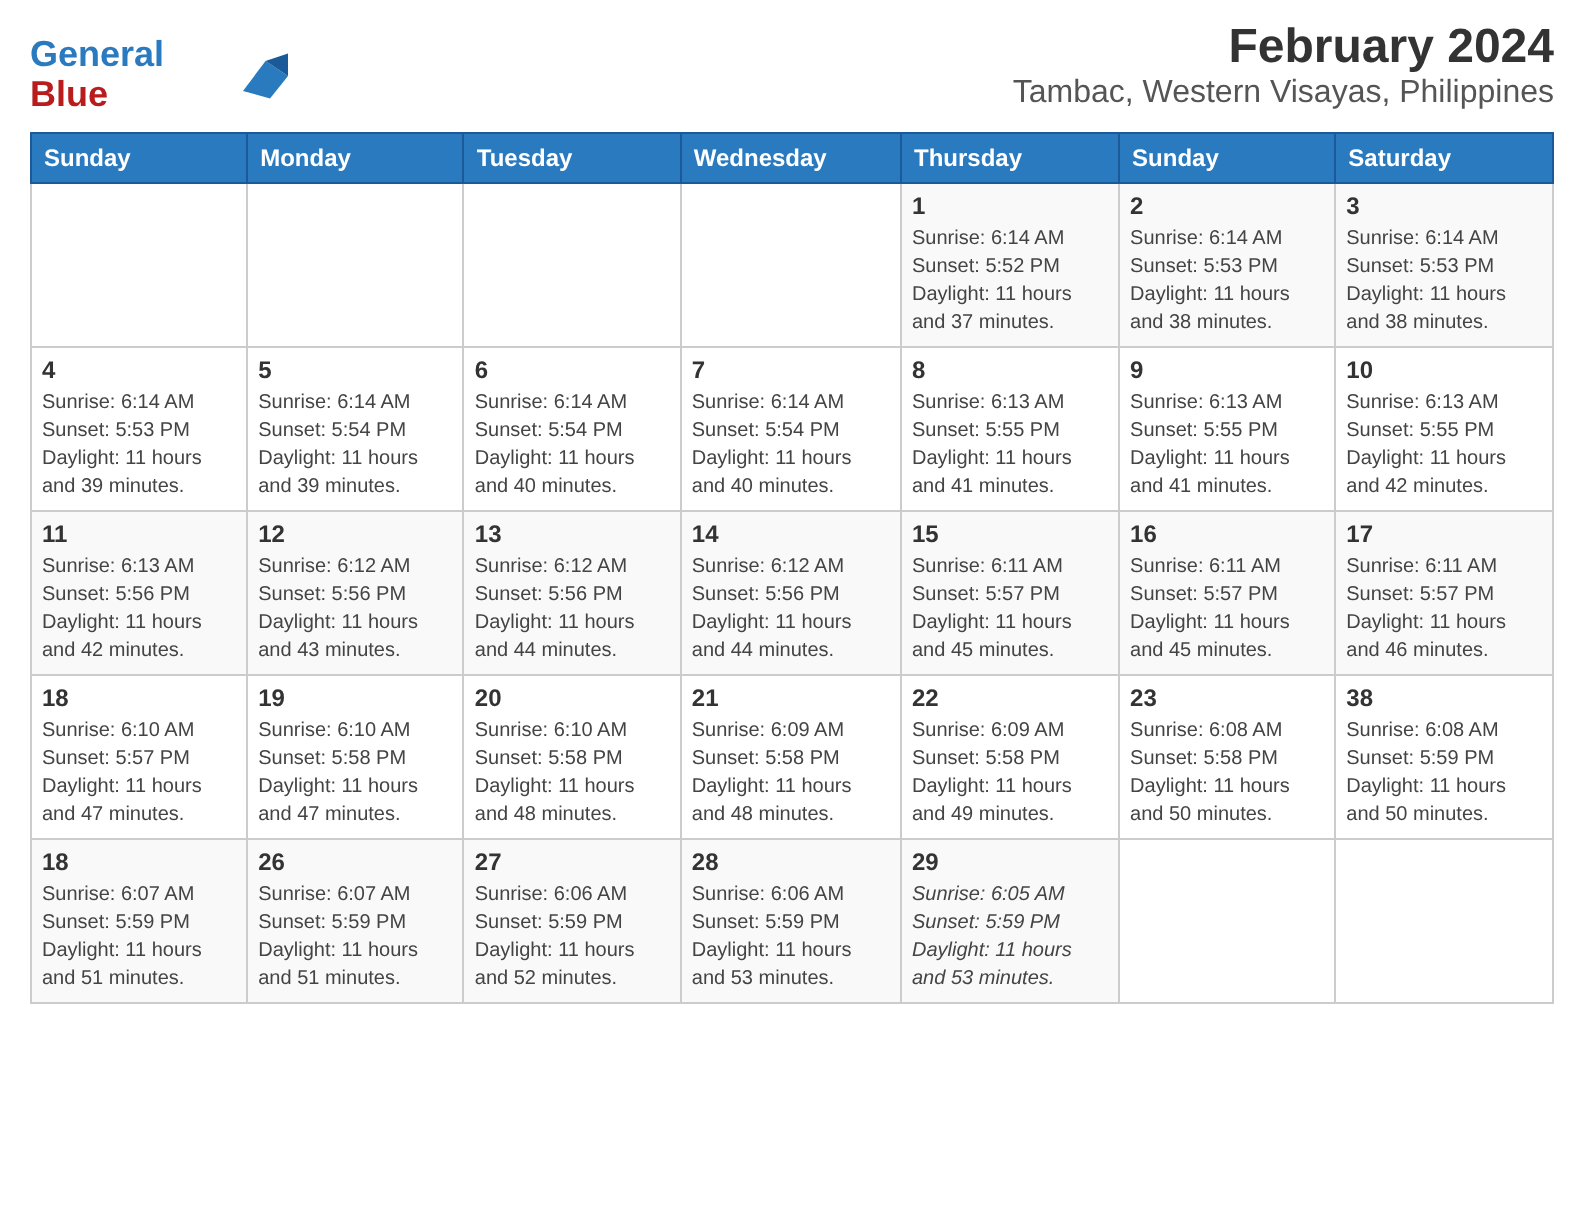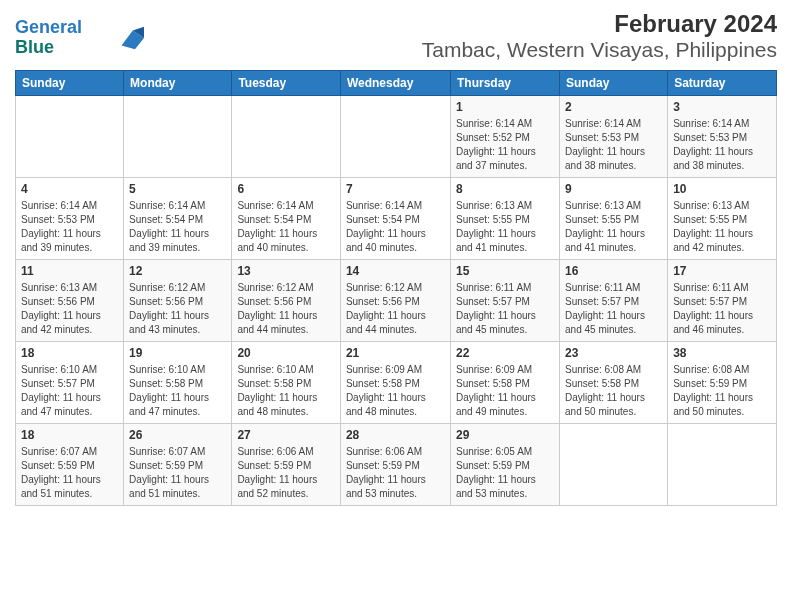--- a/index.html
+++ b/index.html
@@ -38,21 +38,21 @@
     }
     .title-block {
       text-align: right;
     }
     .month-title {
       font-size: 24px;
       font-weight: bold;
       color: #333;
     }
     .location {
-      font-size: 21px;
+      font-size: 16px;
       color: #555;
     }
     table {
       width: 100%;
       border-collapse: collapse;
       font-size: 11px;
     }
     thead tr th {
       background-color: #2a7ac0;
       color: #fff;
@@ -89,21 +89,21 @@
     }
   </style>
 </head>
 <body>
 
 <div class="header">
   <div class="logo">
     <div>
       <div class="logo-text">
         <span>General</span><br>
-        <span style="color:#0f766e;">Blue</span>
+        <span style="color:#b91c1c;">Blue</span>
       </div>
     </div>
     <svg class="logo-icon" viewBox="0 0 40 40" xmlns="http://www.w3.org/2000/svg">
       <polygon points="10,30 25,10 40,20 28,35" fill="#2a7ac0"></polygon>
       <polygon points="25,10 40,5 40,20" fill="#1a5a99"></polygon>
     </svg>
   </div>
   <div class="title-block">
     <div class="month-title">February 2024</div>
     <div class="location">Tambac, Western Visayas, Philippines</div>
@@ -327,21 +327,21 @@
         </td>
         <td>
           <div class="day-num">28</div>
           <div class="day-info" style="white-space: pre-line;">Sunrise: 6:06 AM
 Sunset: 5:59 PM
 Daylight: 11 hours
 and 53 minutes.</div>
         </td>
         <td>
           <div class="day-num">29</div>
-          <div class="day-info" style="white-space: pre-line;">Sunrise: 6:05 AM
+          <div class="day-info" style="white-space: pre-line; font-style: italic;">Sunrise: 6:05 AM
 Sunset: 5:59 PM
 Daylight: 11 hours
 and 53 minutes.</div>
         </td>
         <td class="empty-cell"></td>
         <td class="empty-cell"></td>
       </tr>
     </tbody>
 </table>
 

